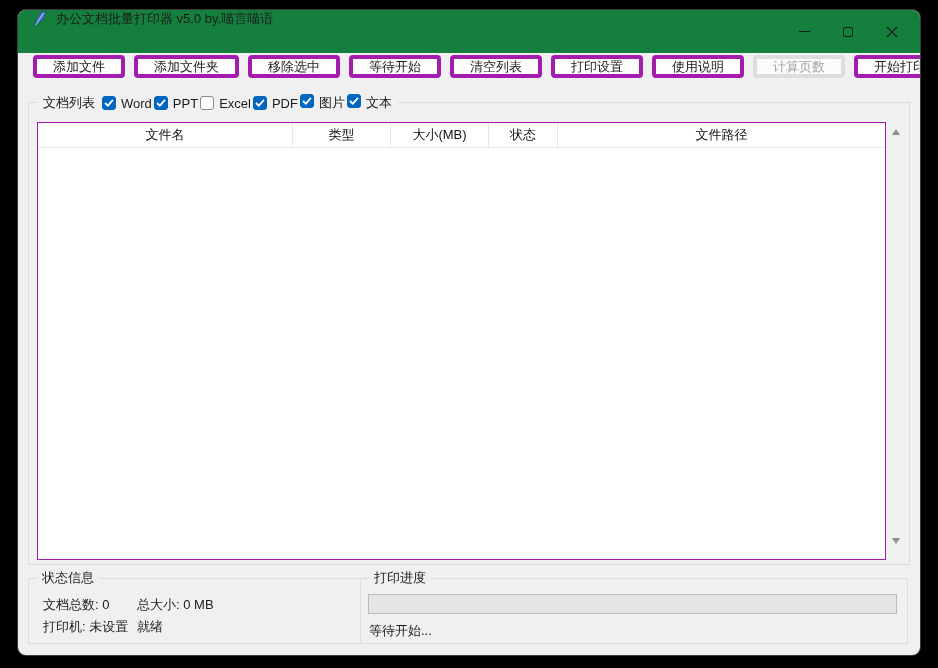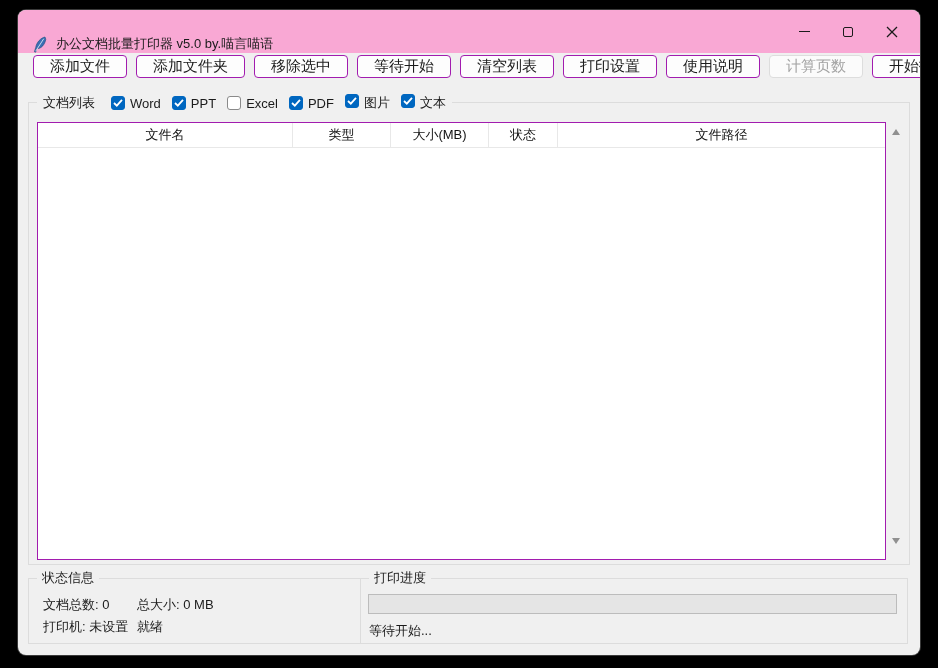--- a/index.html
+++ b/index.html
@@ -4,46 +4,46 @@
 <style>
   * { margin:0; padding:0; box-sizing:border-box; }
   html,body { width:938px; height:668px; background:#000; overflow:hidden;
               font-family:"Liberation Sans","DejaVu Sans",sans-serif; }
   .window { position:absolute; left:18px; top:10px; width:902px; height:645px;
             background:#f0f0f0; border-radius:8px; overflow:hidden;
             box-shadow:0 0 0 1px #3a3a3a; }
 
   
   .titlebar { position:absolute; left:0; top:0; width:100%; height:43px;
-              background:#f9a8d4; display:flex; align-items:flex-end; }
+              background:#15803d; display:flex; align-items:flex-start; }
   .titlebar .app-icon { margin-left:15px; width:14px; height:17px; display:flex; align-items:center; }
   .titlebar .title { margin-left:9px; font-size:13px; color:#1b1b1b; }
   .win-controls { position:absolute; right:6px; top:0; height:43px; display:flex; }
   .win-btn { width:44px; height:43px; display:flex; align-items:center; justify-content:center; cursor:default; }
   .glyph-min { width:11px; height:1px; background:#1b1b1b; }
   .glyph-max { width:10px; height:10px; border:1px solid #1b1b1b; border-radius:2px; }
   .glyph-close { width:12px; height:12px; }
 
   
   .toolbar { position:absolute; left:15px; right:15px; top:45px; height:23px; display:flex; gap:9px; }
-  .tb-btn { height:23px; padding:0 16px; font-size:15px; color:#1b1b1b; background:#fdfdfd;
-            border:1px solid #a21caf; border-radius:4px; display:flex; align-items:center;
+  .tb-btn { height:23px; padding:0 16px; font-size:13px; color:#1b1b1b; background:#fdfdfd;
+            border:4px solid #a21caf; border-radius:4px; display:flex; align-items:center;
             justify-content:center; white-space:nowrap; cursor:default; }
   .tb-btn.push-right { margin-left:auto; }
   .tb-btn.disabled { color:#a3a3a3; border-color:#dddddd; background:#fbfbfb; }
 
   
   .groupbox { position:absolute; border:1px solid #dcdcdc; background:#f0f0f0; }
   .gb-caption { position:absolute; top:-9px; left:8px; background:#f0f0f0; padding:0 5px;
                 font-size:13px; color:#1b1b1b; line-height:16px; }
 
   
   .doclist { left:10px; top:92px; width:882px; height:463px; }
   .filter-row { position:absolute; top:-10px; left:8px; height:20px; display:flex;
-                align-items:center; background:#f0f0f0; padding:0 6px; gap:11px; }
+                align-items:center; background:#f0f0f0; padding:0 6px; gap:2px; }
   .gb-label { font-size:13px; color:#1b1b1b; margin-right:5px; }
   .cb { display:flex; gap:5px; cursor:default; }
   .cb .box { width:14px; height:14px; border-radius:3px; border:1px solid #8a8a8a;
              background:#fff; display:flex; align-items:center; justify-content:center; }
   .cb .box.checked { background:#0067c0; border-color:#0067c0; }
   .cb .box svg { display:none; }
   .cb .box.checked svg { display:block; }
   .cb .cb-label { font-size:13px; color:#1b1b1b; }
 
   

